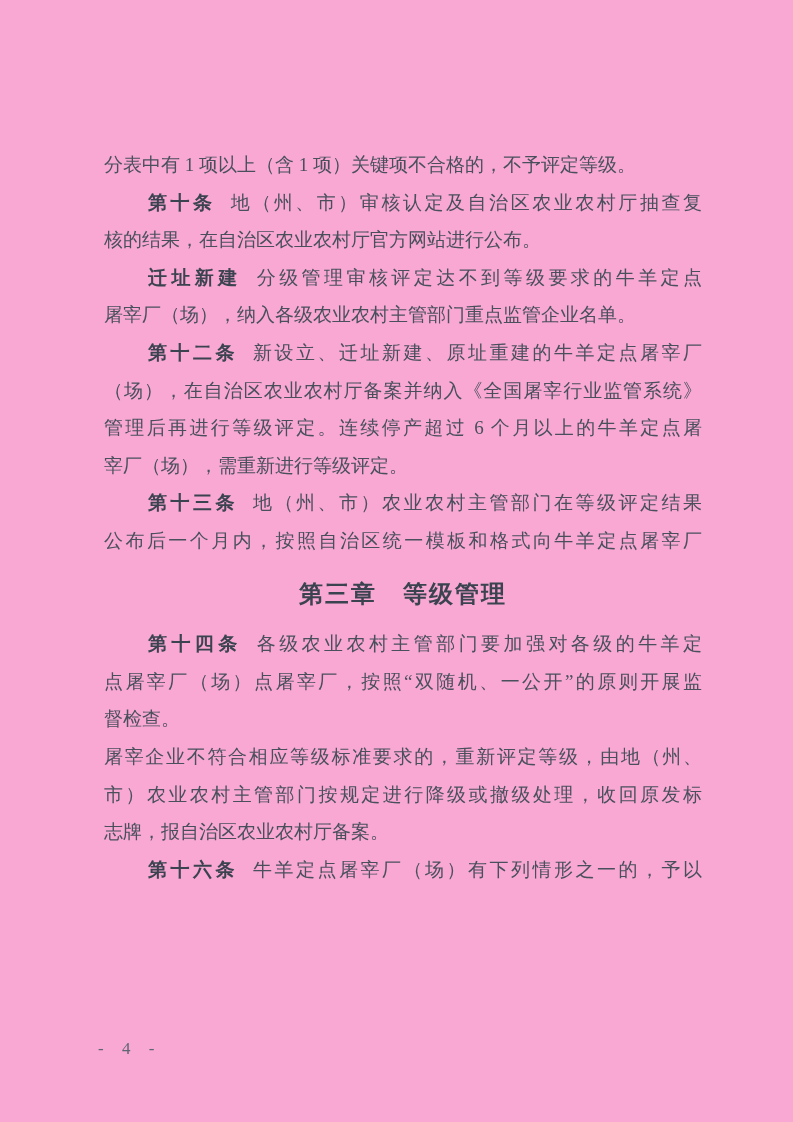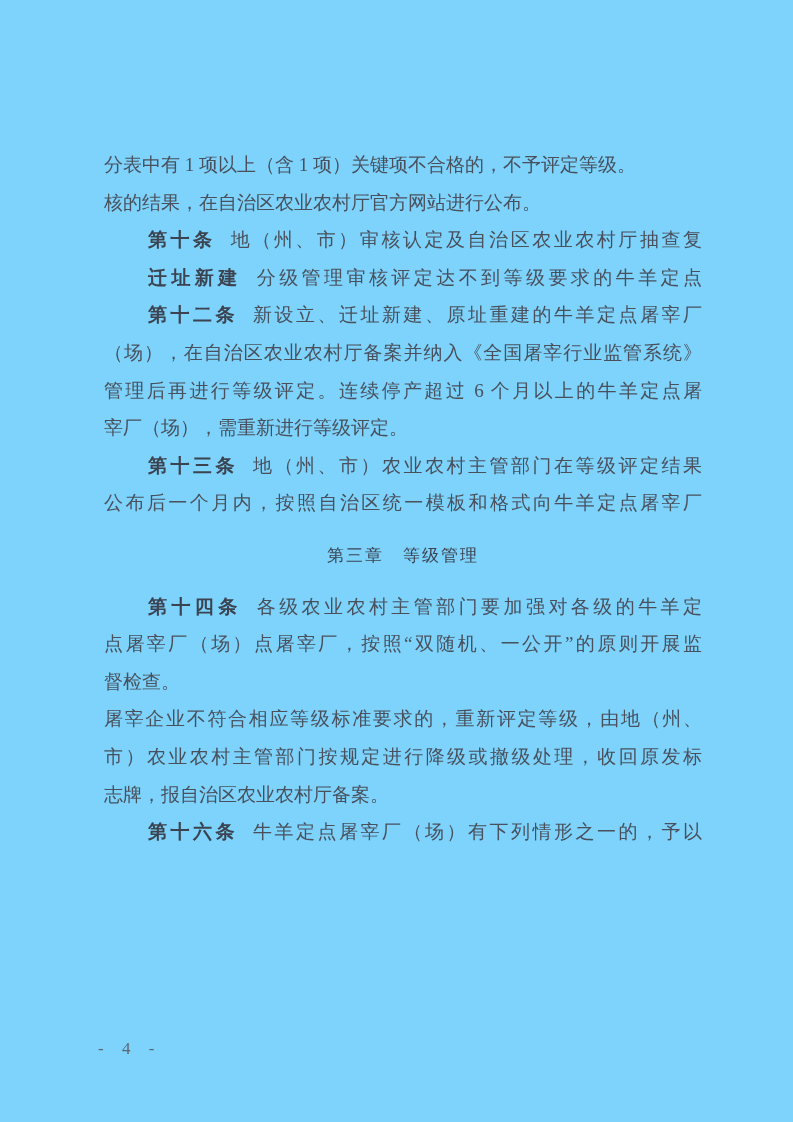--- a/index.html
+++ b/index.html
@@ -5,21 +5,21 @@
   html, body {
     margin: 0;
     padding: 0;
     background: #e8e8e8;
   }
   .page {
     position: relative;
     width: 793px;
     height: 1122px;
     margin: 0 auto;
-    background: #7dd3fc;
+    background: #f9a8d4;
     overflow: hidden;
     font-family: "Liberation Serif", "DejaVu Serif", serif;
   }
   .content {
     position: absolute;
     left: 104px;
     top: 146px;
     width: 598px;
   }
   .line {
@@ -38,22 +38,22 @@
     padding-left: 44px;
   }
   .article-label {
     font-weight: bold;
     color: #3c4350;
     margin-right: 15px;
     letter-spacing: 1px;
   }
   .chapter-heading {
     font-family: "Liberation Sans", "DejaVu Sans", sans-serif;
-    font-weight: normal;
-    font-size: 17px;
+    font-weight: bold;
+    font-size: 24px;
     line-height: 37.6px;
     height: 37.6px;
     text-align: center;
     letter-spacing: 2px;
     color: #3c4350;
     margin-top: 15px;
     margin-bottom: 13px;
   }
   .page-footer {
     position: absolute;
@@ -65,23 +65,24 @@
     letter-spacing: 7px;
     font-family: "Liberation Serif", "DejaVu Serif", serif;
   }
 </style>
 </head>
 <body>
 
 <div class="page">
   <div class="content">
       <div class="line"><span>分表中有 1 项以上（含 1 项）关键项不合格的，不予评定等级。</span></div>
+      <div class="line fill indent"><span class="article-label">第十条</span><span>地（州、市）审核认定及自治区农业农村厅抽查复</span></div>
       <div class="line"><span>核的结果，在自治区农业农村厅官方网站进行公布。</span></div>
-      <div class="line fill indent"><span class="article-label">第十条</span><span>地（州、市）审核认定及自治区农业农村厅抽查复</span></div>
       <div class="line fill indent"><span class="article-label">迁址新建</span><span>分级管理审核评定达不到等级要求的牛羊定点</span></div>
+      <div class="line"><span>屠宰厂（场），纳入各级农业农村主管部门重点监管企业名单。</span></div>
       <div class="line fill indent"><span class="article-label">第十二条</span><span>新设立、迁址新建、原址重建的牛羊定点屠宰厂</span></div>
       <div class="line fill"><span>（场），在自治区农业农村厅备案并纳入《全国屠宰行业监管系统》</span></div>
       <div class="line fill"><span>管理后再进行等级评定。连续停产超过 6 个月以上的牛羊定点屠</span></div>
       <div class="line"><span>宰厂（场），需重新进行等级评定。</span></div>
       <div class="line fill indent"><span class="article-label">第十三条</span><span>地（州、市）农业农村主管部门在等级评定结果</span></div>
       <div class="line fill"><span>公布后一个月内，按照自治区统一模板和格式向牛羊定点屠宰厂</span></div>
       <div class="chapter-heading">第三章　等级管理</div>
       <div class="line fill indent"><span class="article-label">第十四条</span><span>各级农业农村主管部门要加强对各级的牛羊定</span></div>
       <div class="line fill"><span>点屠宰厂（场）点屠宰厂，按照“双随机、一公开”的原则开展监</span></div>
       <div class="line"><span>督检查。</span></div>

